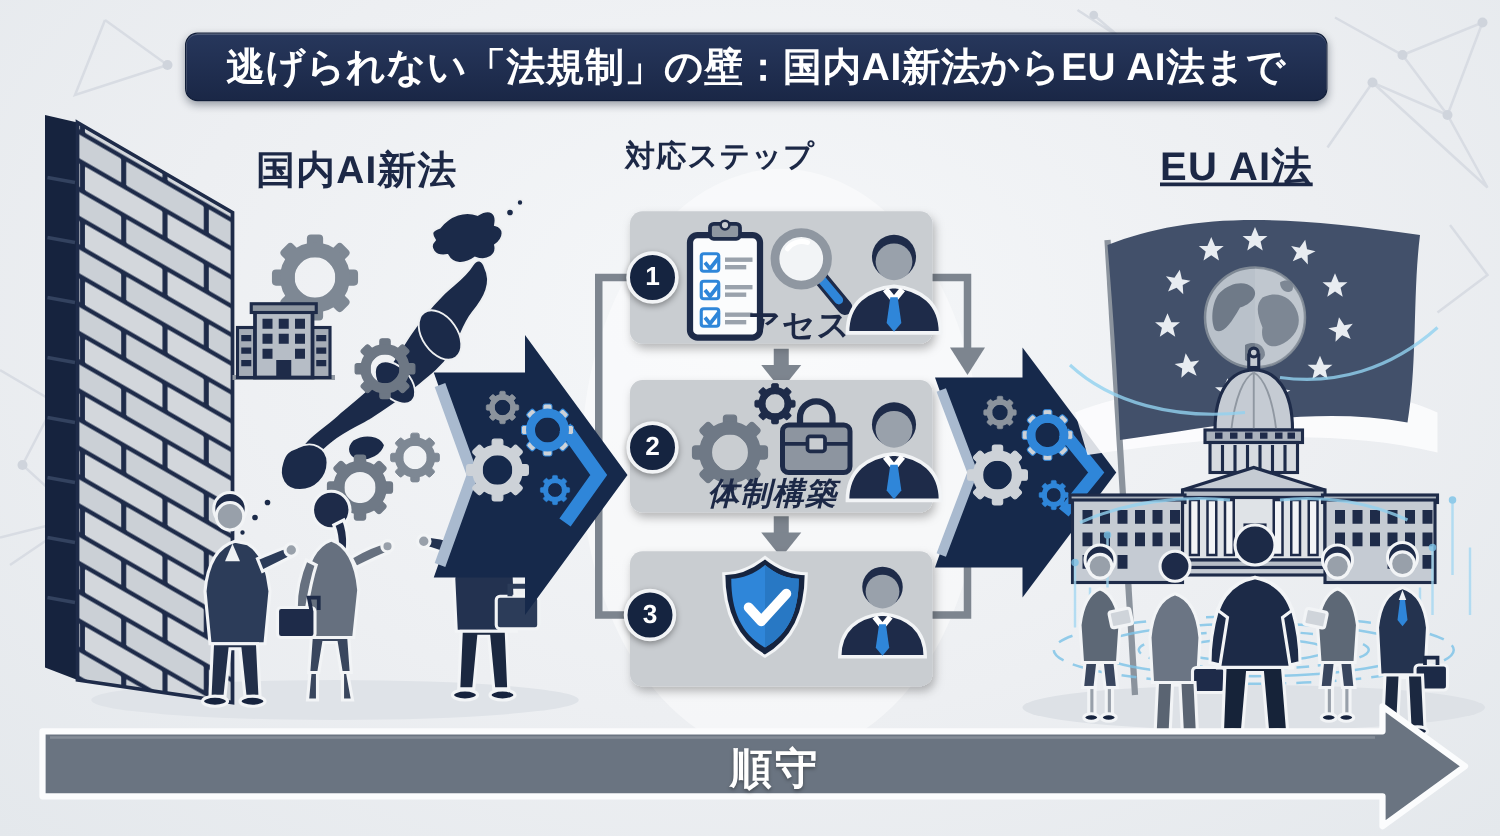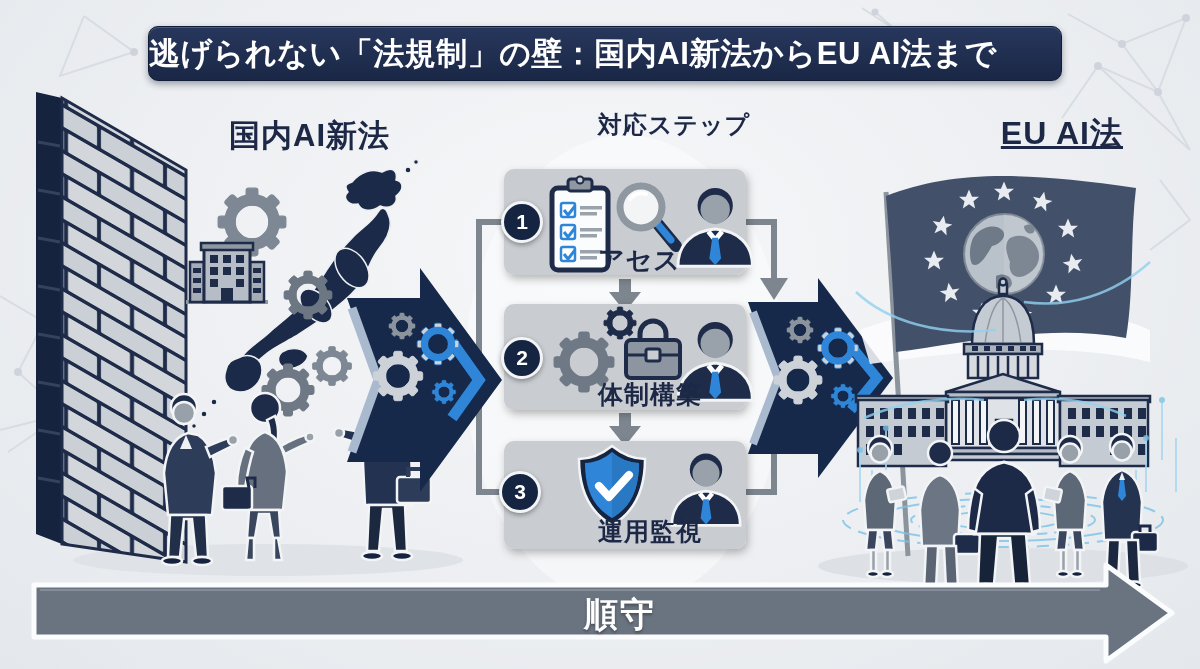--- a/index.html
+++ b/index.html
@@ -5,22 +5,22 @@
   html,body{margin:0;padding:0;}
   #canvas{position:relative;width:1200px;height:669px;overflow:hidden;
     background:radial-gradient(ellipse at 50% 38%, #f5f7f9 0%, #edeff2 55%, #e4e8ec 100%);
     font-family:"Liberation Sans","DejaVu Sans",sans-serif;}
   #art{position:absolute;left:0;top:0;}
   .txt{position:absolute;color:#1c2846;font-weight:800;}
   #title-banner{position:absolute;left:148px;top:26px;width:912px;height:53px;
     background:linear-gradient(#27375c,#1a2746);border-radius:10px;
     box-shadow:0 3px 7px rgba(10,20,40,.38), inset 0 1px 0 rgba(255,255,255,.18);
     border:1px solid #101d38;
-    color:#fff;font-size:31px;font-weight:800;line-height:53px;letter-spacing:.5px;}
-  .heading{font-size:31px;text-align:right;letter-spacing:1px;}
+    color:#fff;font-size:31px;font-weight:800;text-align:center;line-height:53px;letter-spacing:.5px;}
+  .heading{font-size:31px;text-align:left;letter-spacing:1px;}
   .step-label{font-size:25px;text-align:left;letter-spacing:1px;}
   .num-badge{position:absolute;width:36px;height:36px;border-radius:50%;
     background:#152440;border:3px solid #f2f4f6;color:#fff;font-size:21px;font-weight:800;
     display:flex;align-items:center;justify-content:center;box-shadow:0 2px 5px rgba(0,0,0,.35);}
   #compliance-label{position:absolute;left:30px;top:592px;width:1180px;text-align:center;
     color:#fff;font-size:34px;font-weight:800;letter-spacing:2px;text-shadow:0 2px 3px rgba(0,0,0,.35);}
 </style>
 </head>
 <body>
 
@@ -509,18 +509,17 @@
 
 <div class="txt heading" style="left:205px;top:115px;width:185px;">国内AI新法</div>
 <div class="txt heading" style="left:500px;top:109px;width:250px;font-size:24px;">対応ステップ</div>
 <div class="txt heading" style="left:928px;top:112px;width:195px;font-size:32px;text-decoration:underline;">EU AI法</div>
 
 <div class="num-badge" style="left:501px;top:201px;">1</div>
 <div class="num-badge" style="left:501px;top:337px;">2</div>
 <div class="num-badge" style="left:499px;top:471px;">3</div>
 
 <div class="txt step-label" style="left:598px;top:243px;width:136px;font-size:26px;">アセス</div>
-<div class="txt step-label" style="left:598px;top:378px;width:136px;">体制構築</div>
-<div class="txt step-label" style="left:598px;top:515px;width:136px;">運用監視</div>
+<div class="txt step-label" style="left:566px;top:378px;width:136px;font-style:italic;">体制構築</div>
 
 <div id="compliance-label">順守</div>
 
 </div>
 
 </body></html>

